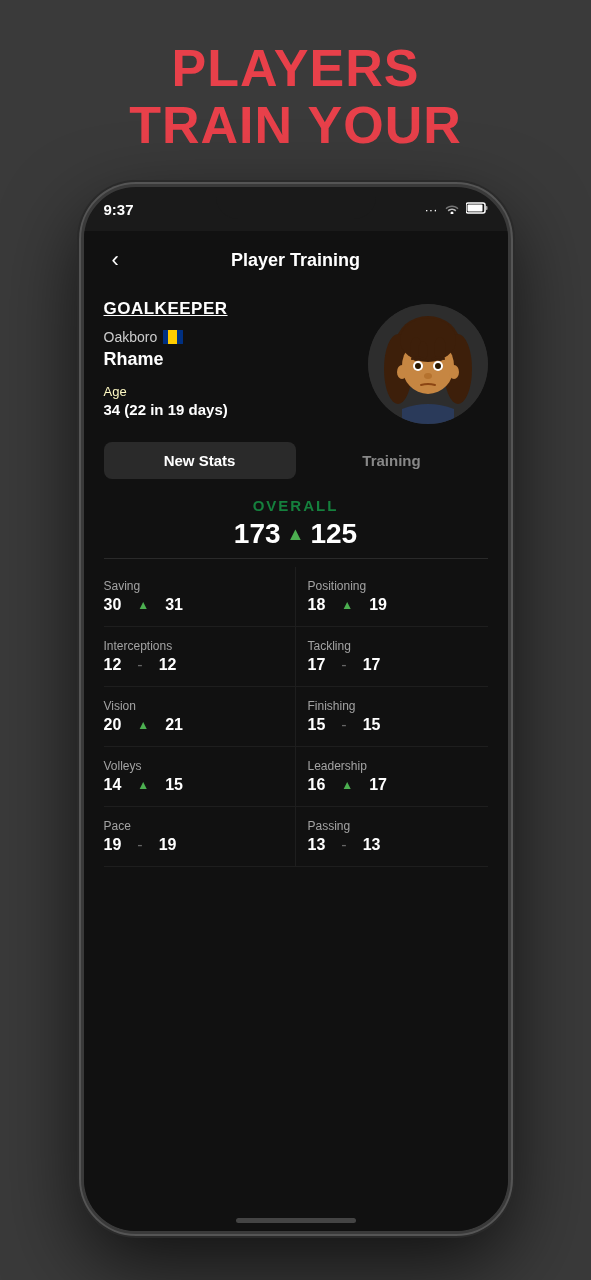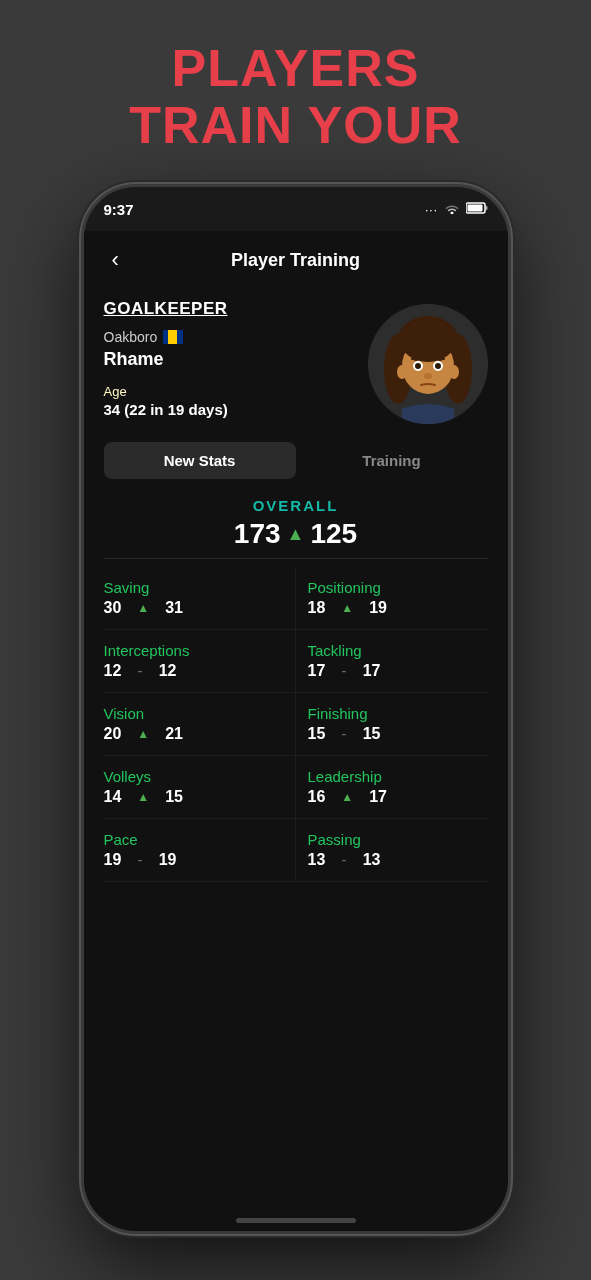--- a/index.html
+++ b/index.html
@@ -236,21 +236,21 @@
       color: #888;
     }
 
     
     .overall-section {
       text-align: center;
       margin: 18px 0 8px 0;
     }
 
     .overall-label {
-      color: #14b8a6;
+      color: #15803d;
       font-size: 15px;
       font-weight: 600;
       letter-spacing: 2px;
       text-align: center;
     }
 
     .overall-values {
       display: flex;
       align-items: center;
       justify-content: center;
@@ -297,22 +297,22 @@
     .stat-item:nth-child(odd) {
       padding-right: 12px;
       border-right: 1px solid #1e1e1e;
     }
 
     .stat-item:nth-child(even) {
       padding-left: 12px;
     }
 
     .stat-name {
-      color: #22c55e;
-      font-size: 15px;
+      color: #a3a3a3;
+      font-size: 12px;
       margin-bottom: 3px;
     }
 
     .stat-values {
       display: flex;
       align-items: center;
       gap: 16px;
       font-size: 16px;
       font-weight: 700;
       color: #fff;

